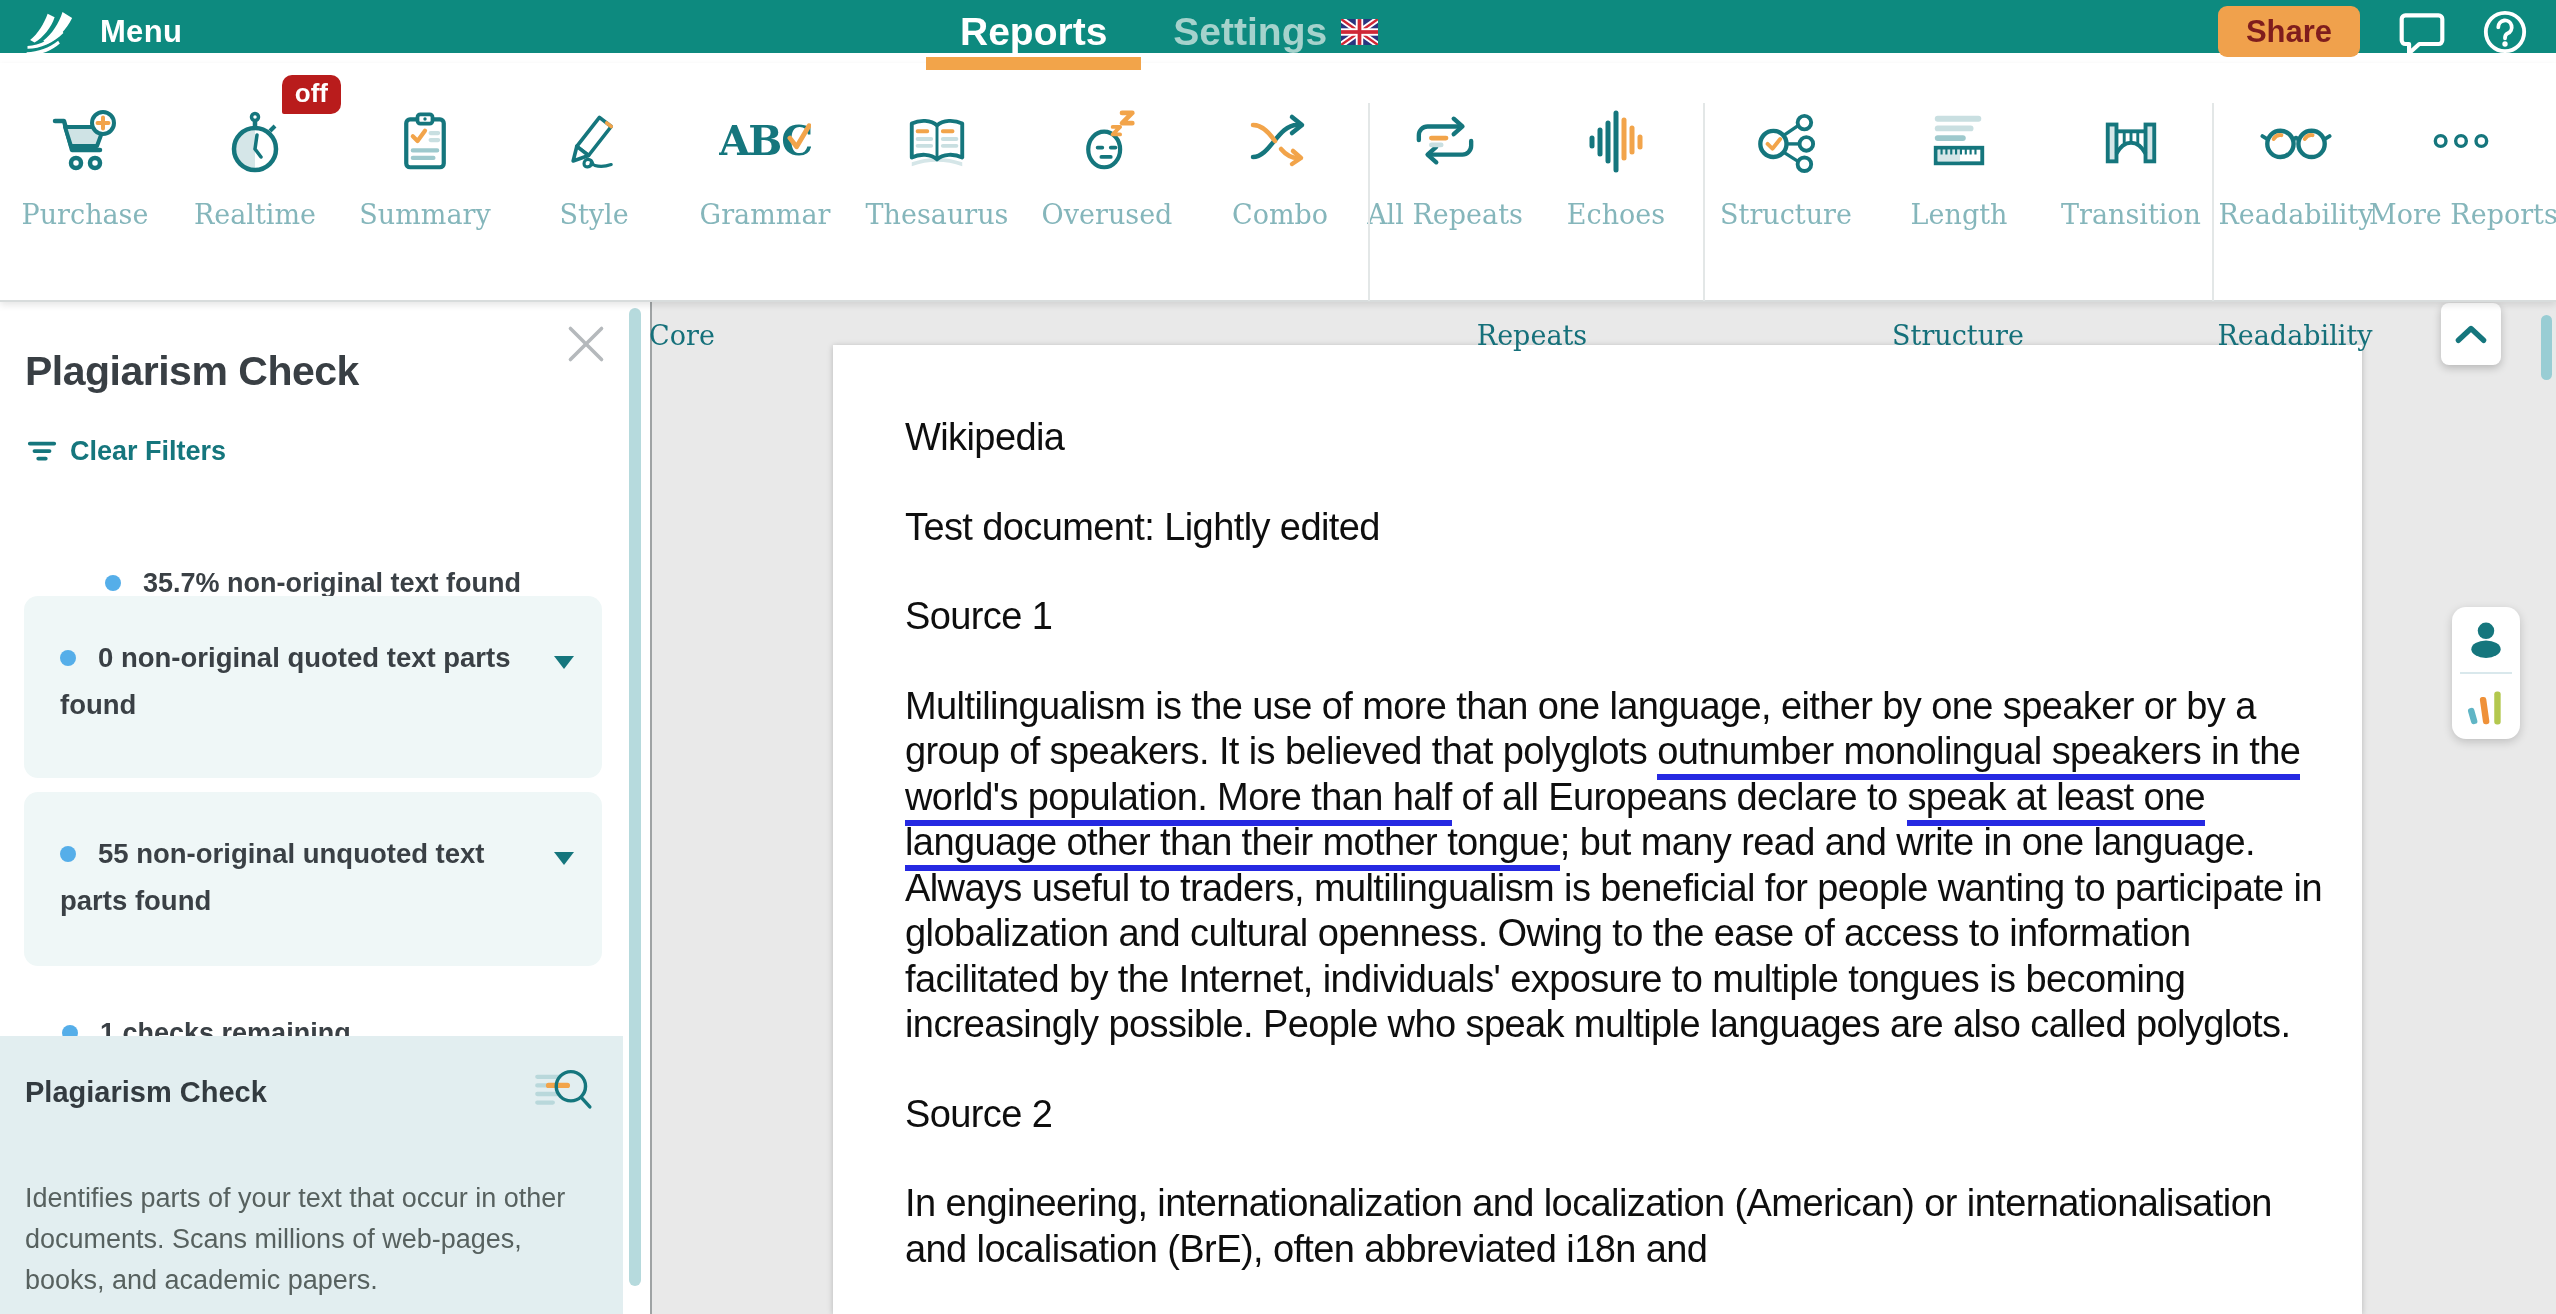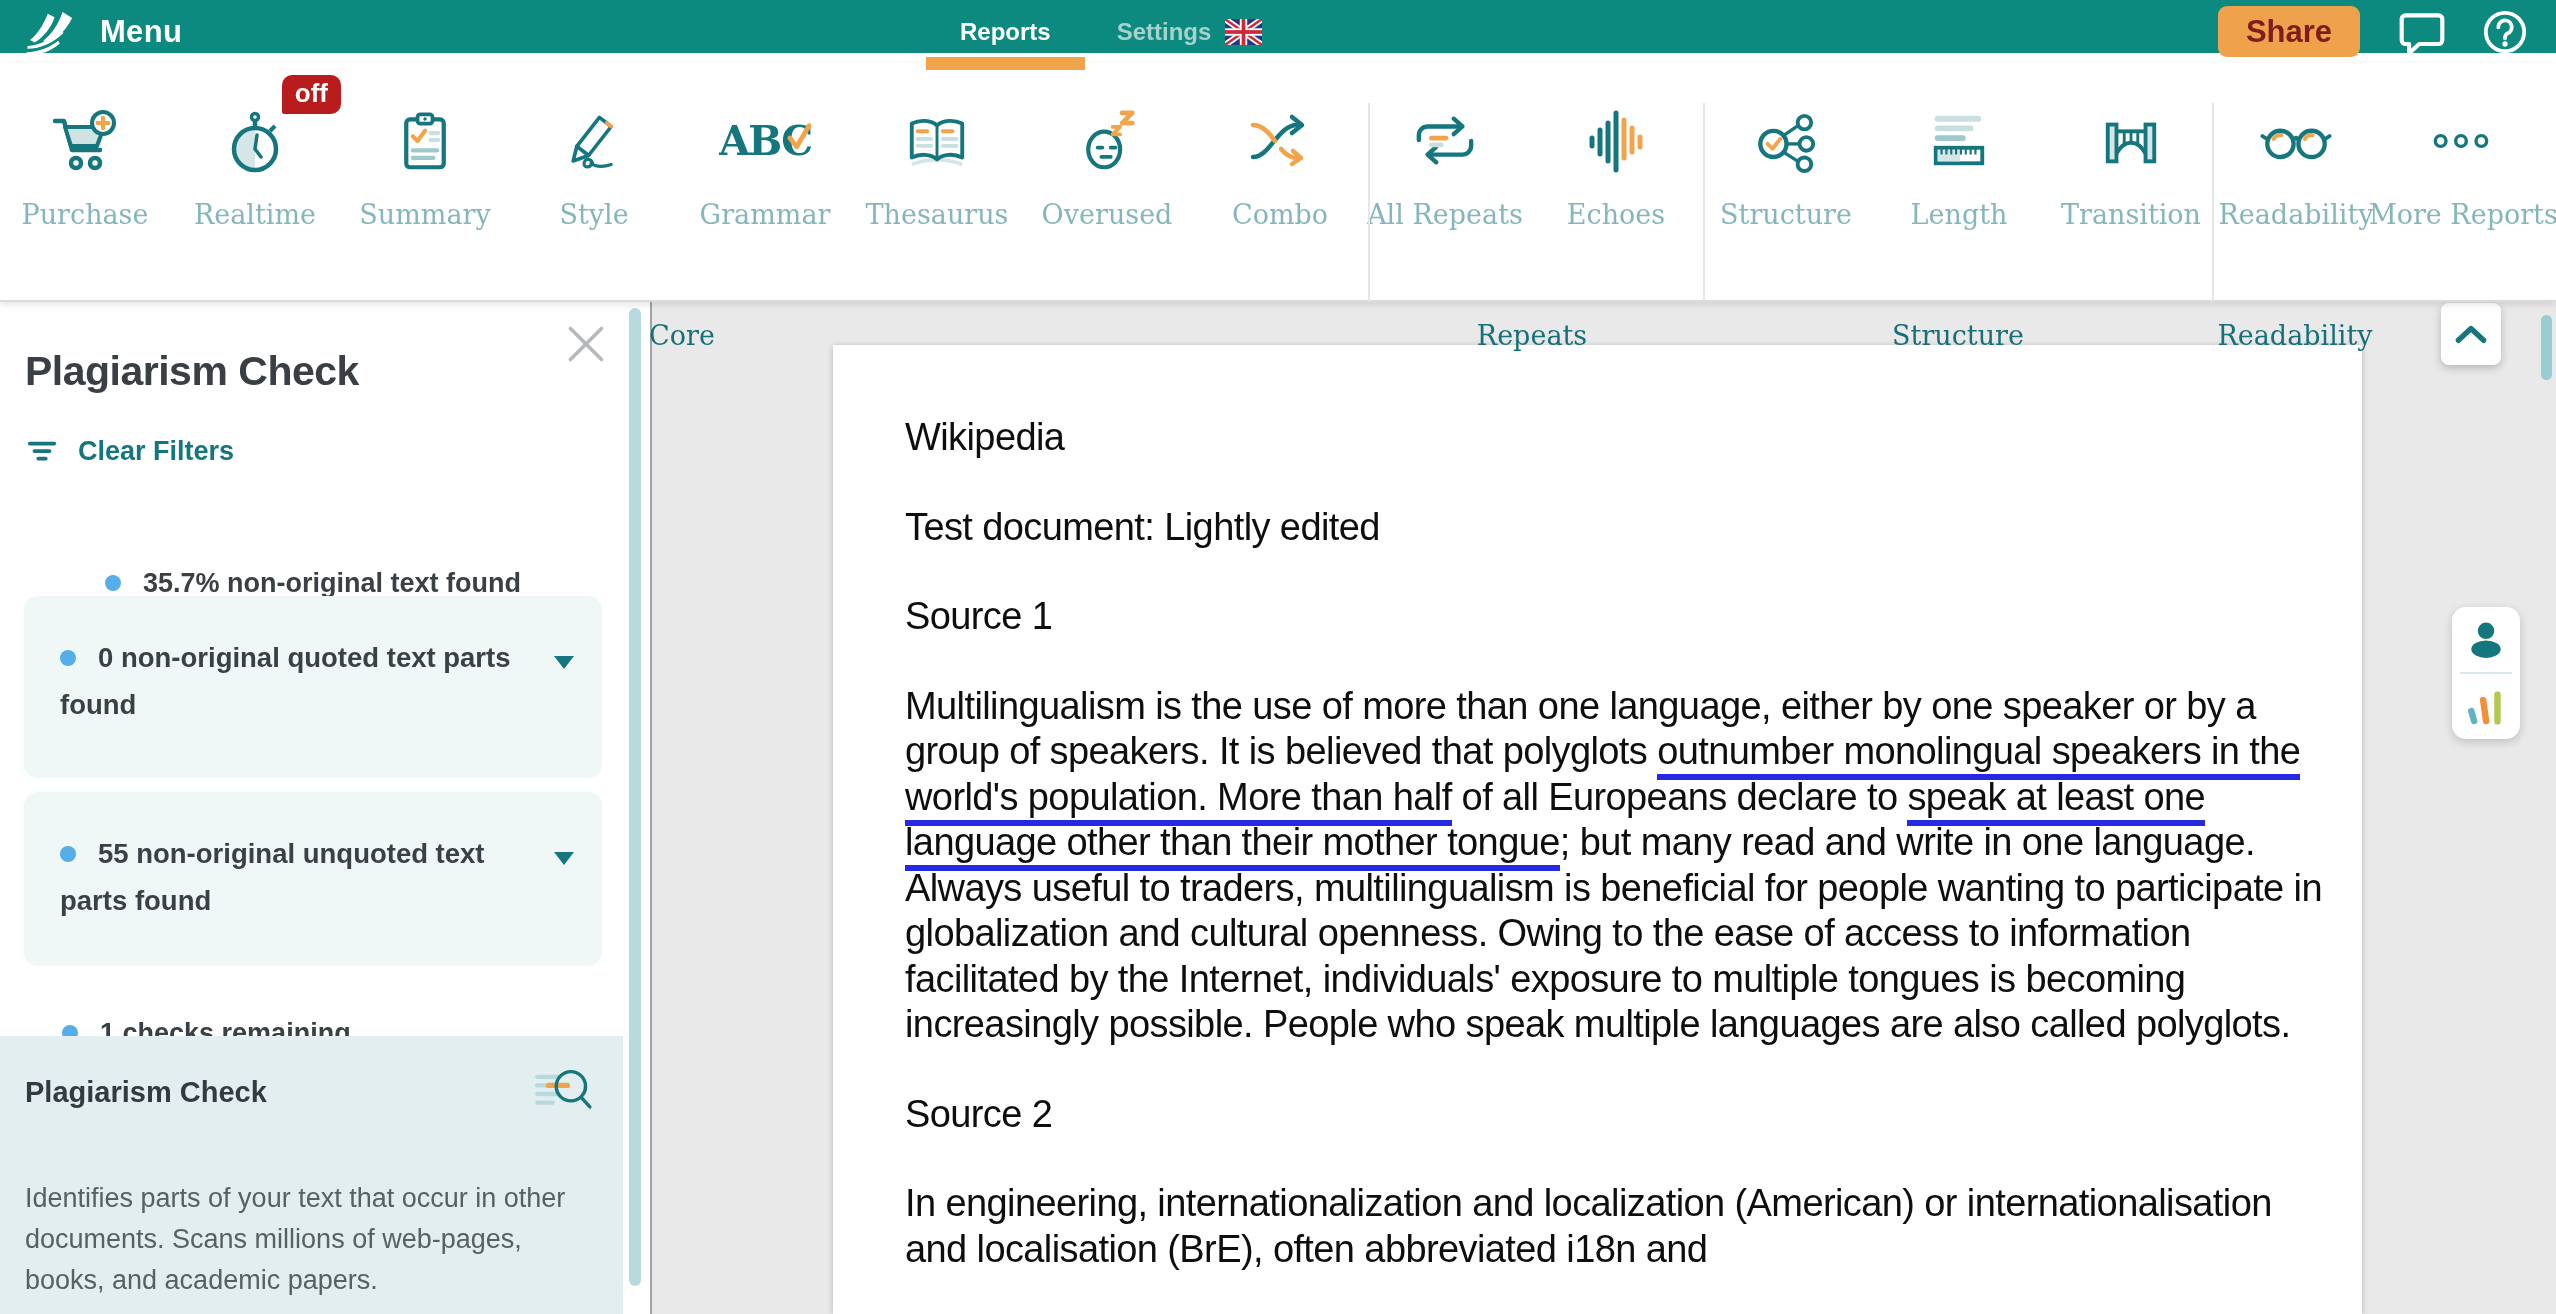--- a/index.html
+++ b/index.html
@@ -5,21 +5,21 @@
   * { box-sizing: border-box; margin: 0; padding: 0; }
   html,body { width:2556px; height:1314px; overflow:hidden; }
   body { font-family:"Liberation Sans", sans-serif; background:#ffffff; position:relative; }
 
   
   .appbar { position:absolute; left:0; top:0; width:2556px; height:53px; background:#0d8a7f; z-index:30; }
   .logo { position:absolute; left:24px; top:7px; }
   .menu-label { position:absolute; left:100px; top:0; height:63px; display:flex; align-items:center;
     color:#fff; font-size:31px; font-weight:bold; letter-spacing:.3px; }
   .tabs { position:absolute; left:960px; top:0; height:63px; display:flex; gap:66px; }
-  .tab { position:relative; height:63px; display:flex; align-items:center; font-size:24px; font-weight:bold; cursor:pointer; }
+  .tab { position:relative; height:63px; display:flex; align-items:center; font-size:39px; font-weight:bold; cursor:pointer; }
   .tab.active { color:#ffffff; }
   .tab.inactive { color:#a5d2cc; }
   .tab.active::after { content:""; position:absolute; left:-34px; right:-34px; top:57px; height:13px; background:#f2a44a; }
   .tab .flag { margin-left:14px; display:inline-flex; }
   .share-btn { position:absolute; left:2218px; top:6px; width:142px; height:51px; background:#f0a14c;
     border-radius:9px; color:#7f1d1d; font-size:31px; font-weight:bold; display:flex; align-items:center; justify-content:center; cursor:pointer; }
   .hd-icon { position:absolute; top:0; height:63px; display:flex; align-items:center; cursor:pointer; }
   .hd-chat { left:2398px; } .hd-help { left:2482px; }
 
   
@@ -32,21 +32,21 @@
     font-size:27px; color:#15707a; font-weight:500; }
   .tbdivider { position:absolute; top:40px; height:198px; width:2px; background:#e3e7e7; }
   .off-badge { position:absolute; top:-10px; right:6px; background:#b91c1c; color:#fff; font-size:26px; font-weight:bold;
     padding:3px 13px 5px; border-radius:10px; border-bottom-left-radius:2px; }
 
   
   .sidebar { position:absolute; left:0; top:302px; width:652px; height:1012px; background:#fff;
     border-right:2px solid #9fa3a4; z-index:10; }
   .sb-close { position:absolute; left:566px; top:22px; cursor:pointer; }
   .sb-title { position:absolute; left:25px; top:46px; font-size:41px; font-weight:bold; color:#393f44; letter-spacing:-.5px; }
-  .sb-clear { position:absolute; left:26px; top:134px; display:flex; align-items:center; gap:20px; cursor:pointer; }
+  .sb-clear { position:absolute; left:26px; top:134px; display:flex; align-items:center; gap:12px; cursor:pointer; }
   .sb-clear span { font-size:27px; font-weight:bold; color:#15767d; }
   .dot { display:inline-block; width:16px; height:16px; border-radius:50%; background:#55aee9; margin-right:22px; vertical-align:1px; }
   .sb-stat { position:absolute; font-size:27px; font-weight:600; color:#3a4045; }
   .stat-0 { left:105px; top:266px; }
   .stat-3 { left:62px;  top:716px; }
   .sb-card { position:absolute; left:24px; width:578px; background:#eff7f7; border-radius:14px;
     padding:38px 74px 38px 36px; font-size:27.5px; font-weight:600; color:#3a4045; line-height:47px; cursor:pointer; }
   .card-1 { top:294px; min-height:182px; }
   .card-2 { top:490px; min-height:174px; }
   .caret { position:absolute; right:28px; top:60px; width:0; height:0;

